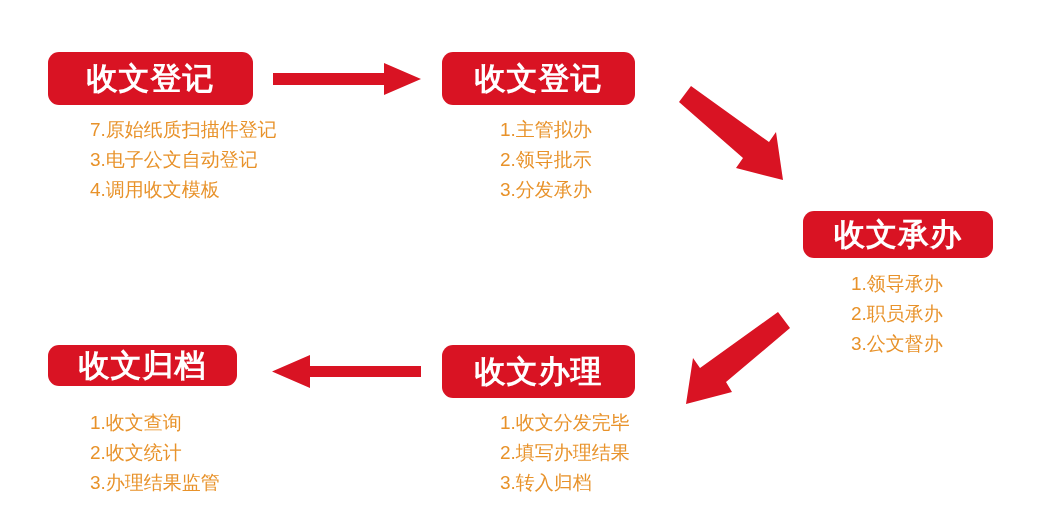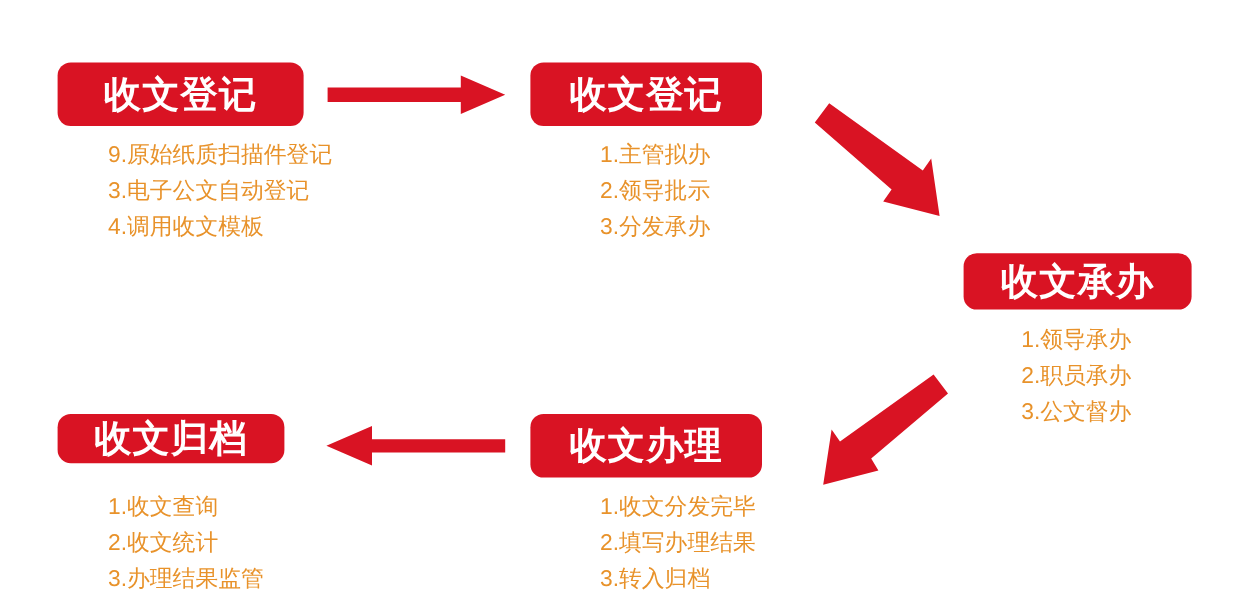--- a/index.html
+++ b/index.html
@@ -66,21 +66,21 @@
 </head>
 <body>
 
 <div id="canvas">
 
   <div class="node" style="left:48px; top:52px;">
     <div class="node-box" style="width:205px; height:53px;">
       <span class="node-title">收文登记</span>
     </div>
     <ul class="node-list list-left" style="margin-top:10px;">
-      <li>9.原始纸质扫描件登记</li>
+      <li>7.原始纸质扫描件登记</li>
       <li>3.电子公文自动登记</li>
       <li>4.调用收文模板</li>
     </ul>
   </div>
 
   <div class="node" style="left:442px; top:52px;">
     <div class="node-box" style="width:193px; height:53px;">
       <span class="node-title">收文登记</span>
     </div>
     <ul class="node-list list-left2" style="margin-top:10px;">

